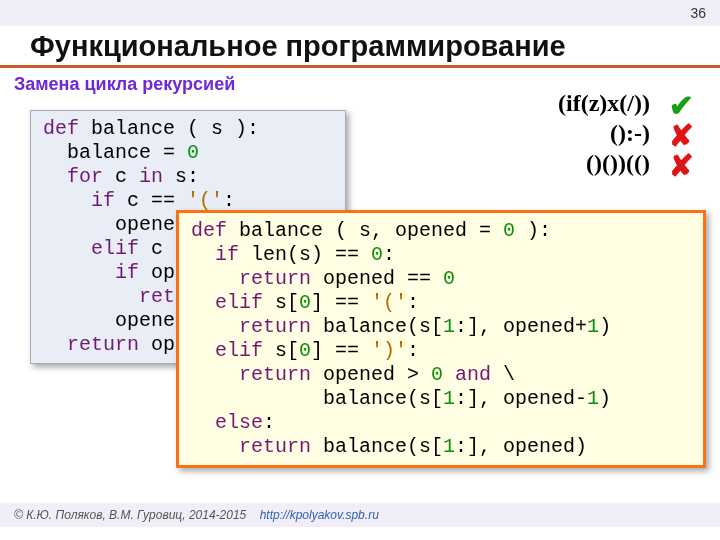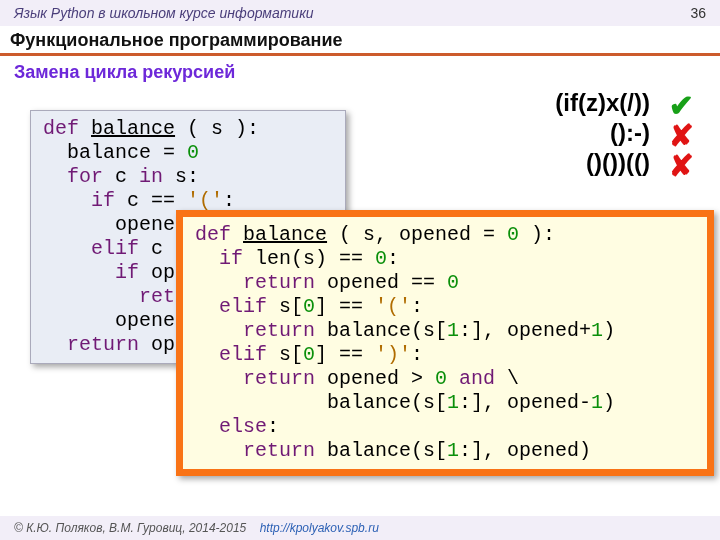--- a/index.html
+++ b/index.html
@@ -1,39 +1,38 @@
 <!DOCTYPE html>
 <html><head>
 <meta charset="utf-8">
 <style>
   html,body{margin:0;padding:0}
   body{width:720px;height:540px;background:#fff;font-family:Arial,Helvetica,sans-serif;position:relative;overflow:hidden}
   .topbar{background:#f2eef8;height:26px;line-height:26px;padding:0 14px;color:#4a3e7a;font-style:italic;font-size:14px}
   .topbar .pagenum{float:right;color:#333;font-style:normal;font-weight:normal}
-  .title{font-size:18px;font-weight:bold;color:#111;padding:4px 10px 2px;border-bottom:3px solid #cc5b2c}
+  .title{font-size:29px;font-weight:bold;color:#111;padding:4px 30px 2px;border-bottom:3px solid #cc5b2c}
   .subtitle{font-size:18px;color:#6d28d9;font-weight:bold;padding:6px 14px 2px}
   .codebox{position:absolute;font-family:Consolas,"Courier New",monospace;font-size:20px;line-height:24px;white-space:pre;box-shadow:3px 3px 6px rgba(0,0,0,.35);padding:6px 12px}
   .code1{left:30px;top:110px;width:290px;background:#e9edf5;border:1px solid #aab}
-  .code2{left:176px;top:210px;width:500px;background:#fffde2;border:7px solid #f97316;z-index:5}
+  .code2{left:176px;top:210px;width:500px;background:#fffde2;border:3px solid #f97316;z-index:5}
   .kw{color:#701a75}
   .num{color:#0a8f0a}
   .str{color:#b06c00}
-  .examples{position:absolute;right:70px;top:88px;font-family:Liberation Sans, sans-serif;font-size:24px;font-weight:bold;line-height:30px;text-align:right}
+  .examples{position:absolute;right:70px;top:88px;font-family:Liberation Serif, serif;font-size:24px;font-weight:bold;line-height:30px;text-align:right}
   .mark{position:absolute;right:26px;font-size:30px;font-weight:bold}
   .check{color:#18a018}
   .cross{color:#e01414}
-  .footer{position:absolute;left:0;right:0;bottom:0;background:#f2eef8;height:24px;line-height:24px;padding:0 14px;color:#555;font-size:12px;font-style:italic}
+  .footer{position:absolute;left:0;right:0;bottom:13px;background:#f2eef8;height:24px;line-height:24px;padding:0 14px;color:#555;font-size:12px;font-style:italic}
   .footer a{color:#2d61b5;font-style:italic}
-  .u{text-decoration:underline}
+  .u{}
 </style>
 </head>
 <body>
 
 <div class="topbar">
-  <span>Язык Python в школьном курсе информатики</span>
   <span class="pagenum">36</span>
 </div>
 
 <div class="title">Функциональное программирование</div>
 <div class="subtitle">Замена цикла рекурсией</div>
 
 <div class="examples">
   <div><span>(if(z)x(/))</span></div>
   <div><span>():-)</span></div>
   <div><span>()())(()</span></div>

